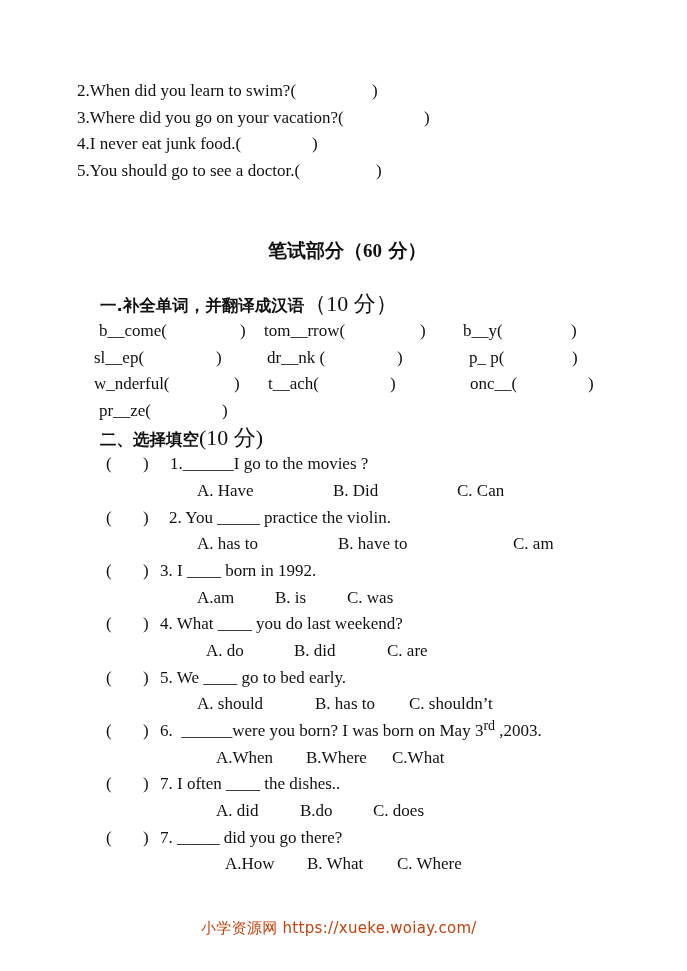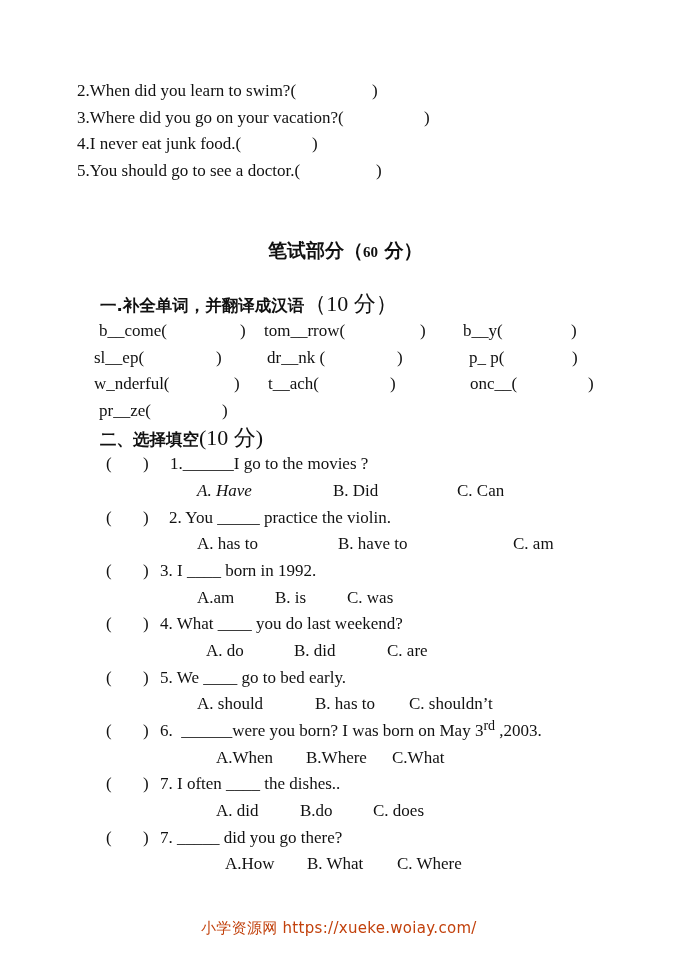--- a/index.html
+++ b/index.html
@@ -7,21 +7,21 @@
       width: 687px; height: 971px; position: relative; overflow: hidden;
       font-family: "Liberation Serif", "DejaVu Serif", serif;
       color: #111111;
     }
     .abs { position: absolute; white-space: pre; }
     .line { font-size: 17px; line-height: 20px; }
     .title {
       font-family: "DejaVu Sans", "Liberation Sans", sans-serif;
       font-weight: bold; font-size: 19px; line-height: 24px;
     }
-    .title .num { font-family: "Liberation Serif", serif; font-weight: bold; font-size: 15px; }
+    .title .num { font-family: "Liberation Serif", serif; font-weight: bold; font-size: 19px; }
     .heading {
       font-family: "DejaVu Sans", "Liberation Sans", sans-serif;
       font-weight: bold; font-size: 16.5px; line-height: 22px;
     }
     .heading .score { font-family: "Liberation Serif", serif; font-weight: normal; font-size: 22px; }
     .footer {
       font-family: "DejaVu Sans", "Liberation Sans", sans-serif;
       font-size: 15px; color: #c2410c; letter-spacing: 0.3px;
     }
     sup { font-size: 14px; line-height: 0; vertical-align: 6px; }
@@ -67,21 +67,21 @@
 <div class="abs line" style="left:588px;top:374px;">)</div>
 
 <div class="abs line" style="left:99px;top:401px;">pr__ze(</div>
 <div class="abs line" style="left:222px;top:401px;">)</div>
 
 <div class="abs heading" style="left:100px;top:427px;"><span>二、选择填空</span><span class="score">(10 分)</span></div>
 
 <div class="abs line" style="left:106px;top:454px;">(</div>
 <div class="abs line" style="left:143px;top:454px;">)</div>
 <div class="abs line" style="left:170px;top:454px;">1.______I go to the movies ?</div>
-<div class="abs line" style="left:197px;top:481px;font-style:italic;">A. Have</div>
+<div class="abs line" style="left:197px;top:481px;">A. Have</div>
 <div class="abs line" style="left:333px;top:481px;">B. Did</div>
 <div class="abs line" style="left:457px;top:481px;">C. Can</div>
 
 <div class="abs line" style="left:106px;top:508px;">(</div>
 <div class="abs line" style="left:143px;top:508px;">)</div>
 <div class="abs line" style="left:169px;top:508px;">2. You _____ practice the violin.</div>
 <div class="abs line" style="left:197px;top:534px;">A. has to</div>
 <div class="abs line" style="left:338px;top:534px;">B. have to</div>
 <div class="abs line" style="left:489px;top:534px;margin-left:24px;">C. am</div>
 

